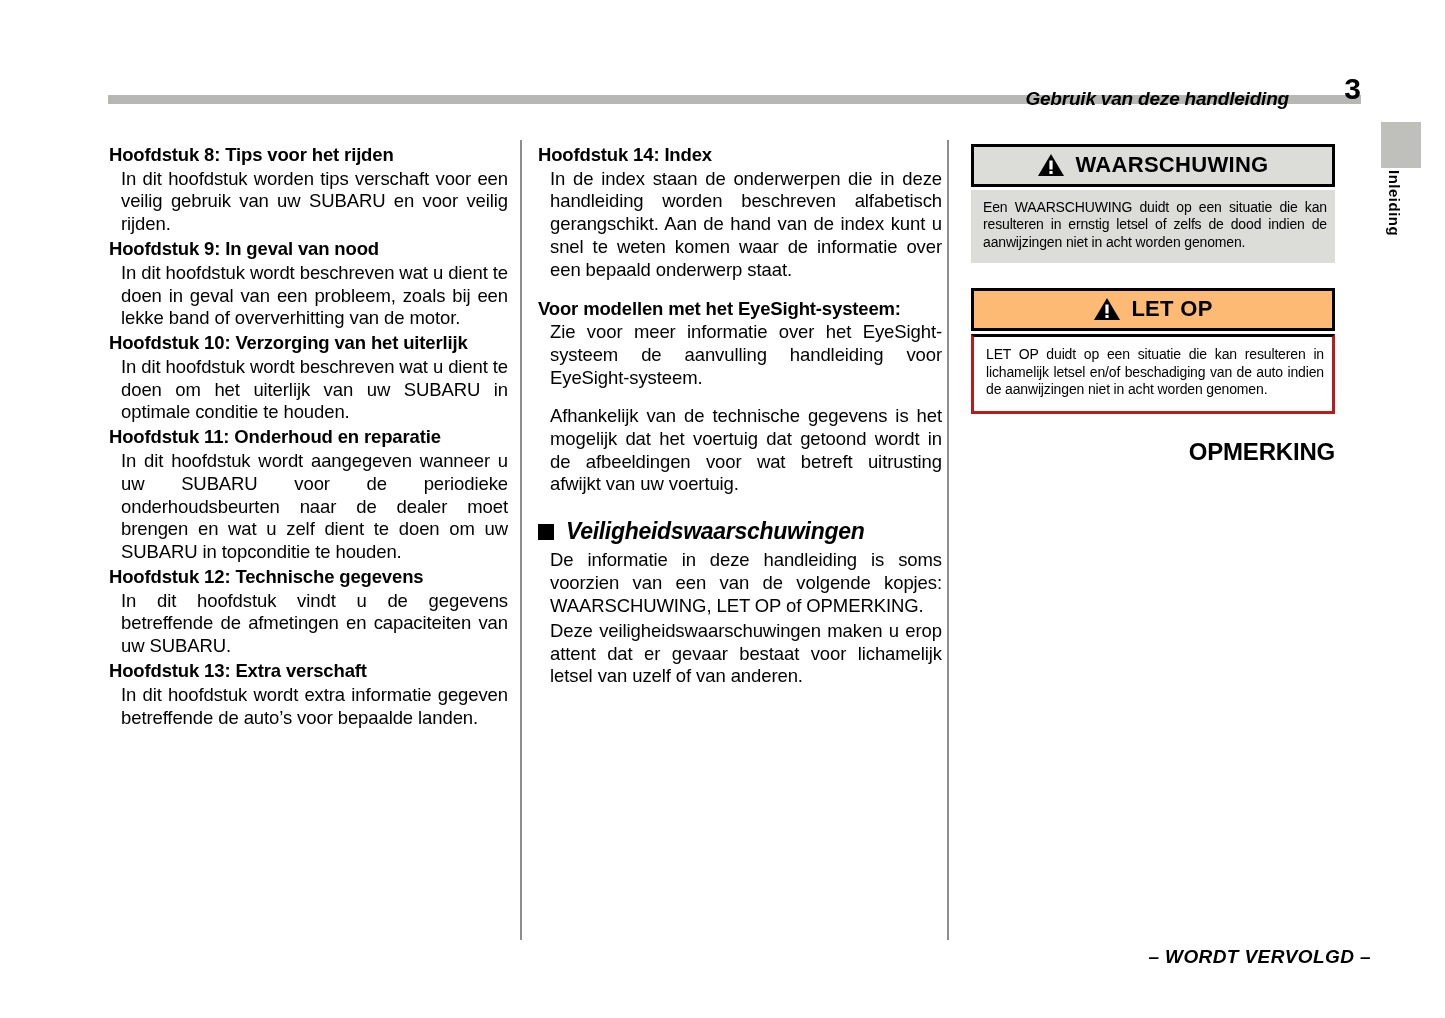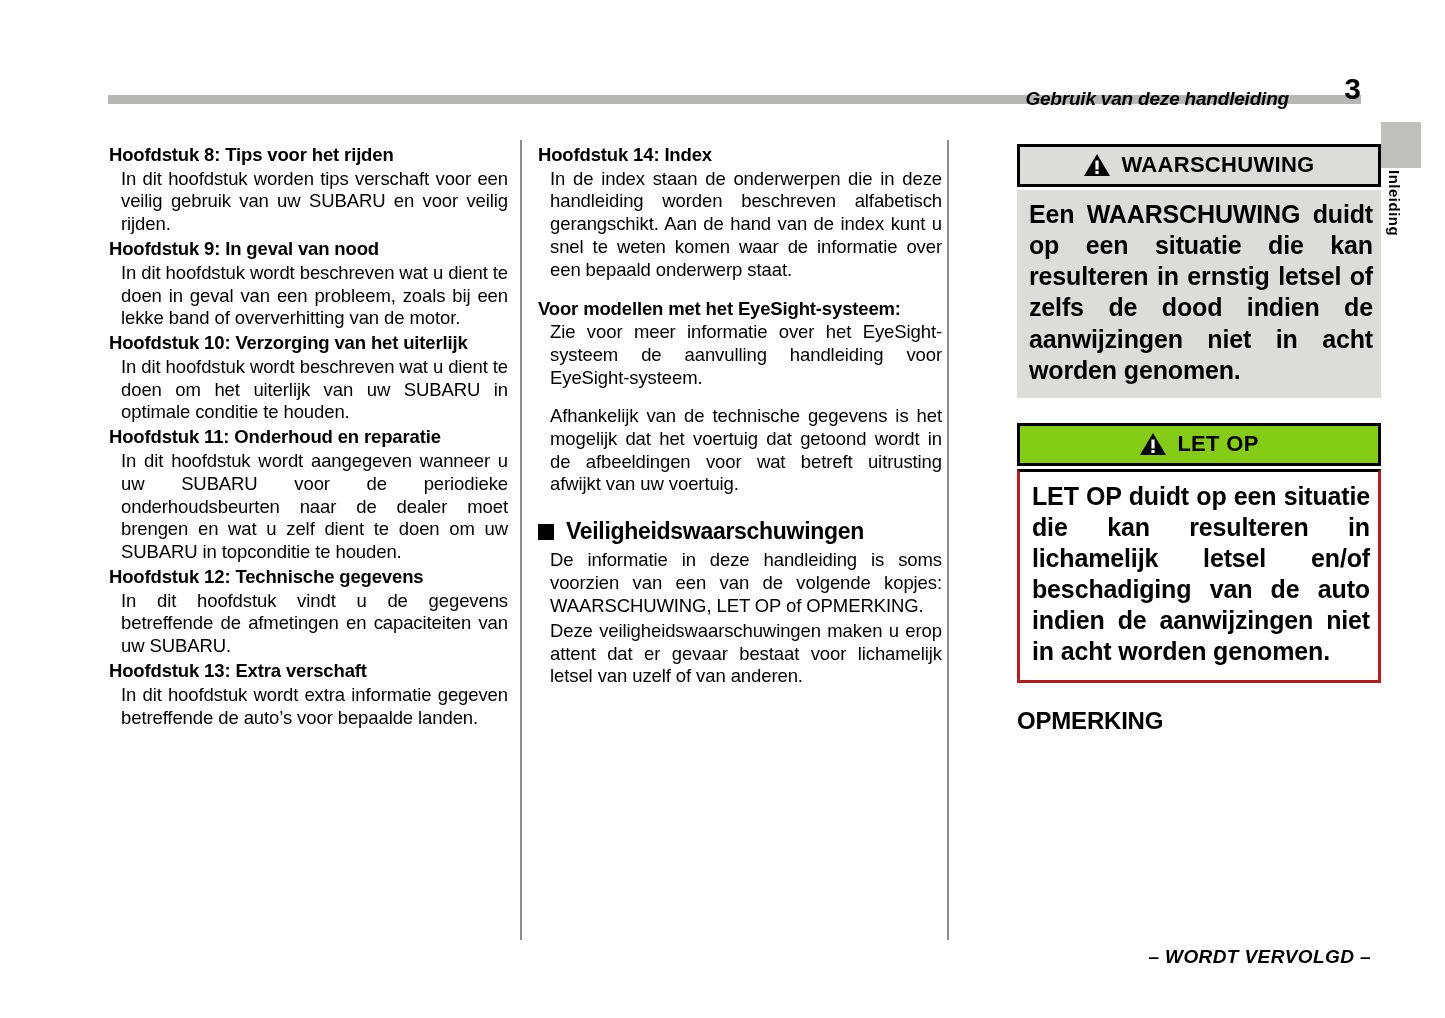--- a/index.html
+++ b/index.html
@@ -86,21 +86,21 @@
   .col-rule.r1 { left: 520px; }
   .col-rule.r2 { left: 947px; }
 
   
   .column {
     position: absolute;
     top: 144px;
   }
   .col1 { left: 109px; width: 399px; }
   .col2 { left: 538px; width: 404px; }
-  .col3 { left: 971px; width: 364px; margin-left: 46px; }
+  .col3 { left: 971px; width: 364px; }
 
   h3.chapter-heading {
     font-size: 18.5px;
     font-weight: bold;
     line-height: 1.22;
     margin: 0 0 1px 0;
     letter-spacing: -0.15px;
   }
   p.body-text {
     font-size: 18.5px;
@@ -113,20 +113,21 @@
   p.spaced { margin-top: 15px; }
 
   .section-heading {
     font-size: 23px;
     font-weight: bold;
     margin: 22px 0 4px 0;
     display: flex;
     align-items: center;
     gap: 12px;
     letter-spacing: -0.3px;
+    font-style: italic;
   }
   .bullet-square {
     width: 16px;
     height: 16px;
     background: #000;
     display: inline-block;
     flex: 0 0 auto;
   }
 
   
@@ -137,26 +138,26 @@
     font-size: 22px;
     font-weight: bold;
     padding: 5px 0 6px 0;
     display: flex;
     align-items: center;
     justify-content: center;
     gap: 10px;
     letter-spacing: 0.3px;
   }
   .alert-title.shaded { background: #dcdcd8; }
-  .alert-title.plain { background: #84cc16; }
+  .alert-title.plain { background: #fdba74; }
   .warn-triangle { flex: 0 0 auto; display: block; }
 
   .alert-body {
-    font-size: 25px;
-    font-weight: bold;
+    font-size: 14px;
+    font-weight: normal;
     line-height: 1.245;
     text-align: justify;
     padding: 9px 8px 12px 12px;
     letter-spacing: -0.15px;
   }
   .alert-body.shaded {
     background: #dcdcd8;
     border: none;
     margin-top: 3px;
   }
@@ -165,20 +166,21 @@
     border: 3px solid #b91c1c;
     border-top: 3px solid #000;
     margin-top: 3px;
   }
 
   .note-heading {
     font-size: 24px;
     font-weight: bold;
     margin: 24px 0 4px 0;
     letter-spacing: -0.2px;
+    text-align: right;
   }
   .note-body {
     font-size: 18.5px;
     font-weight: bold;
     line-height: 1.245;
     text-align: justify;
     letter-spacing: -0.15px;
     margin: 0;
   }
 

